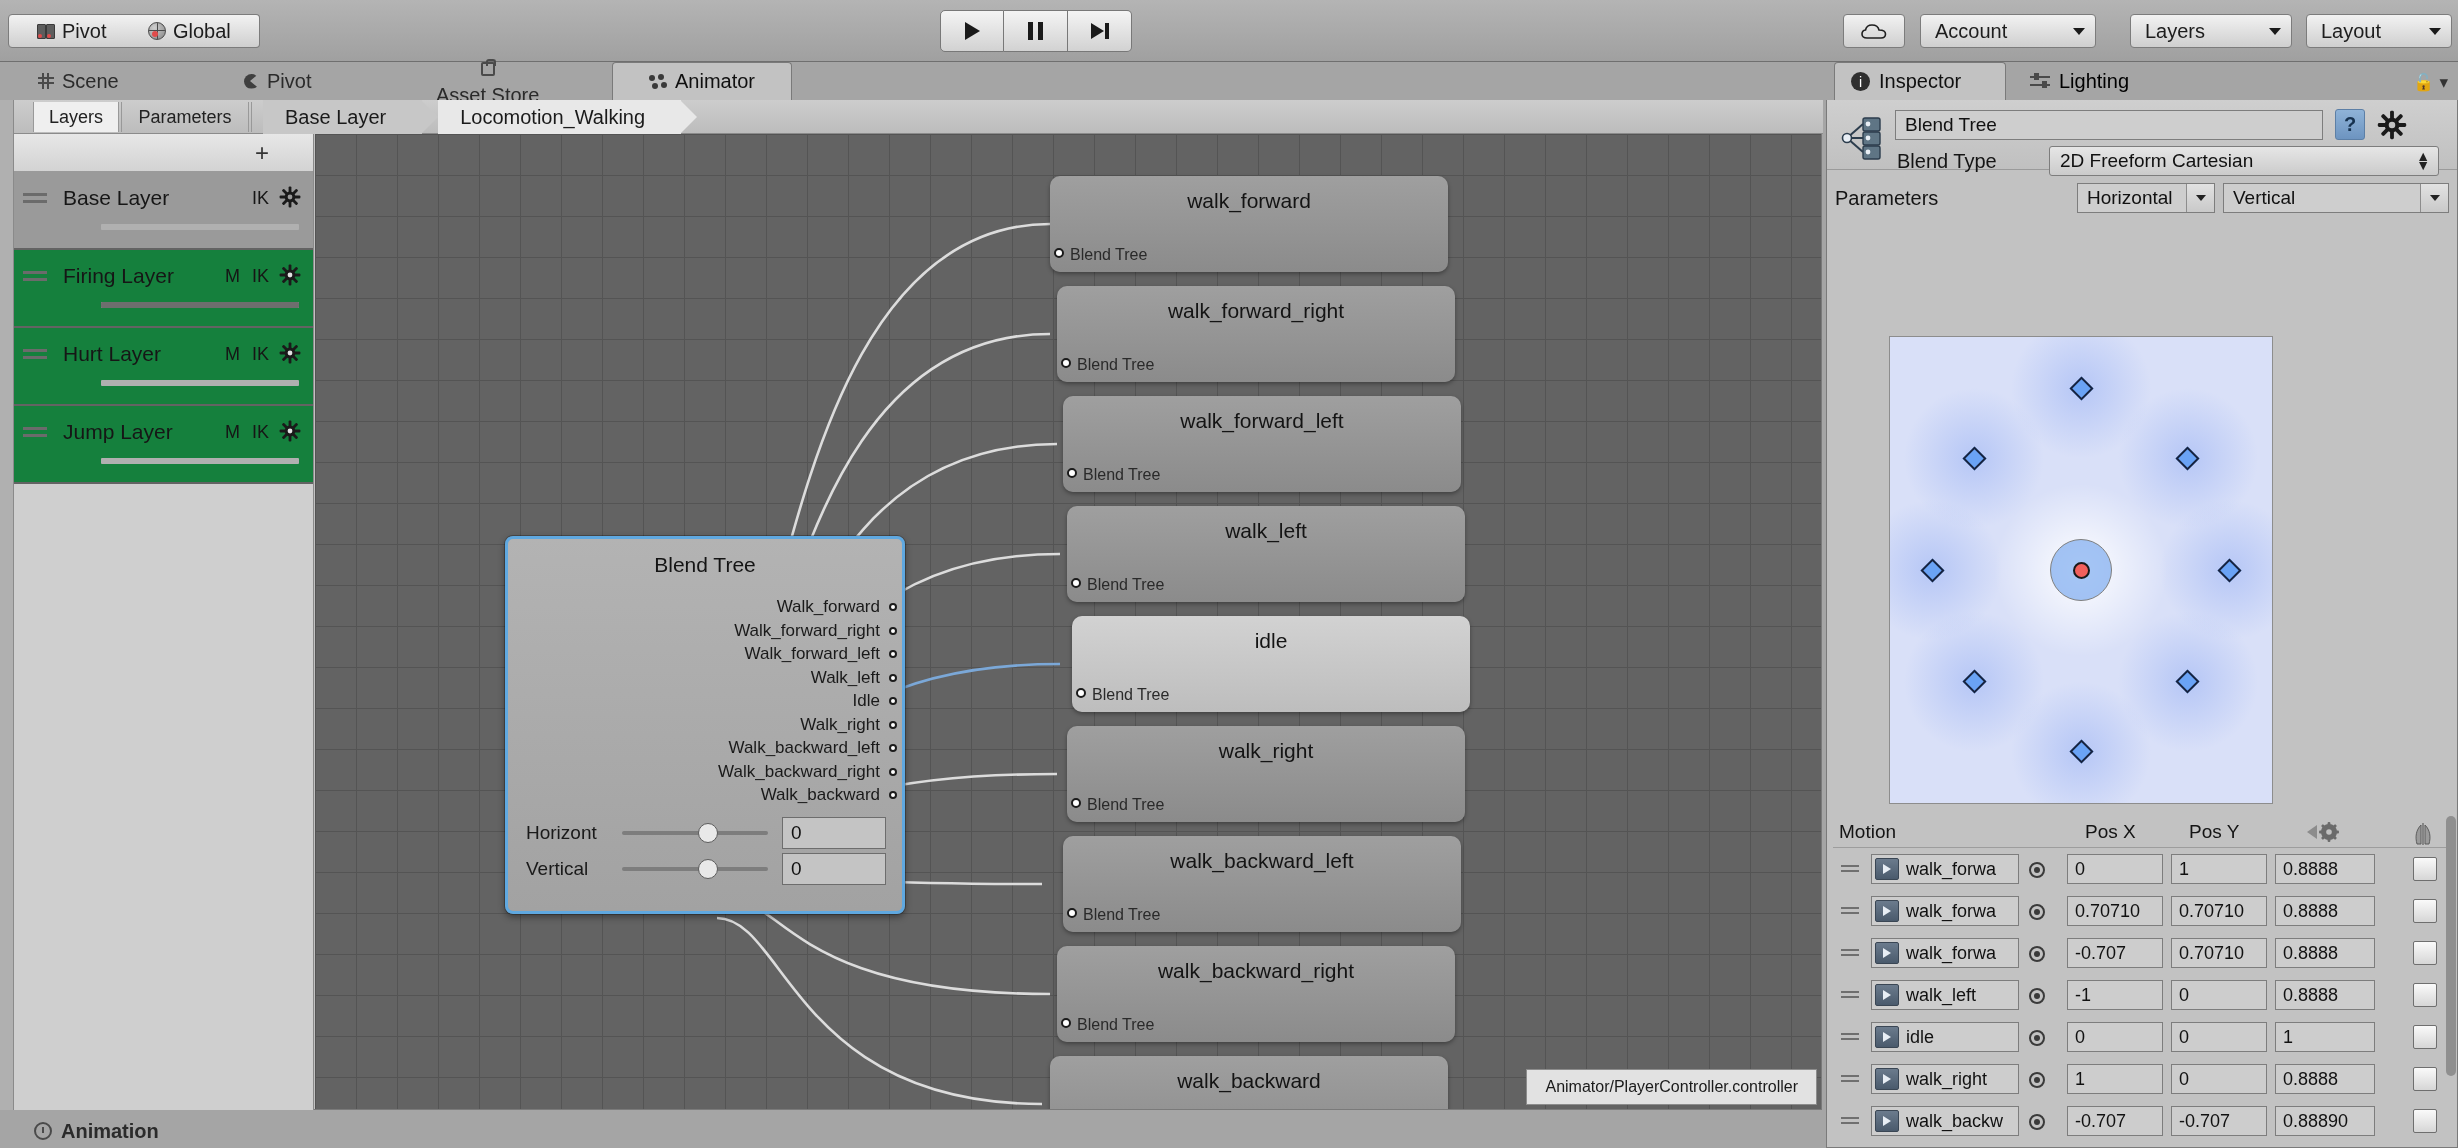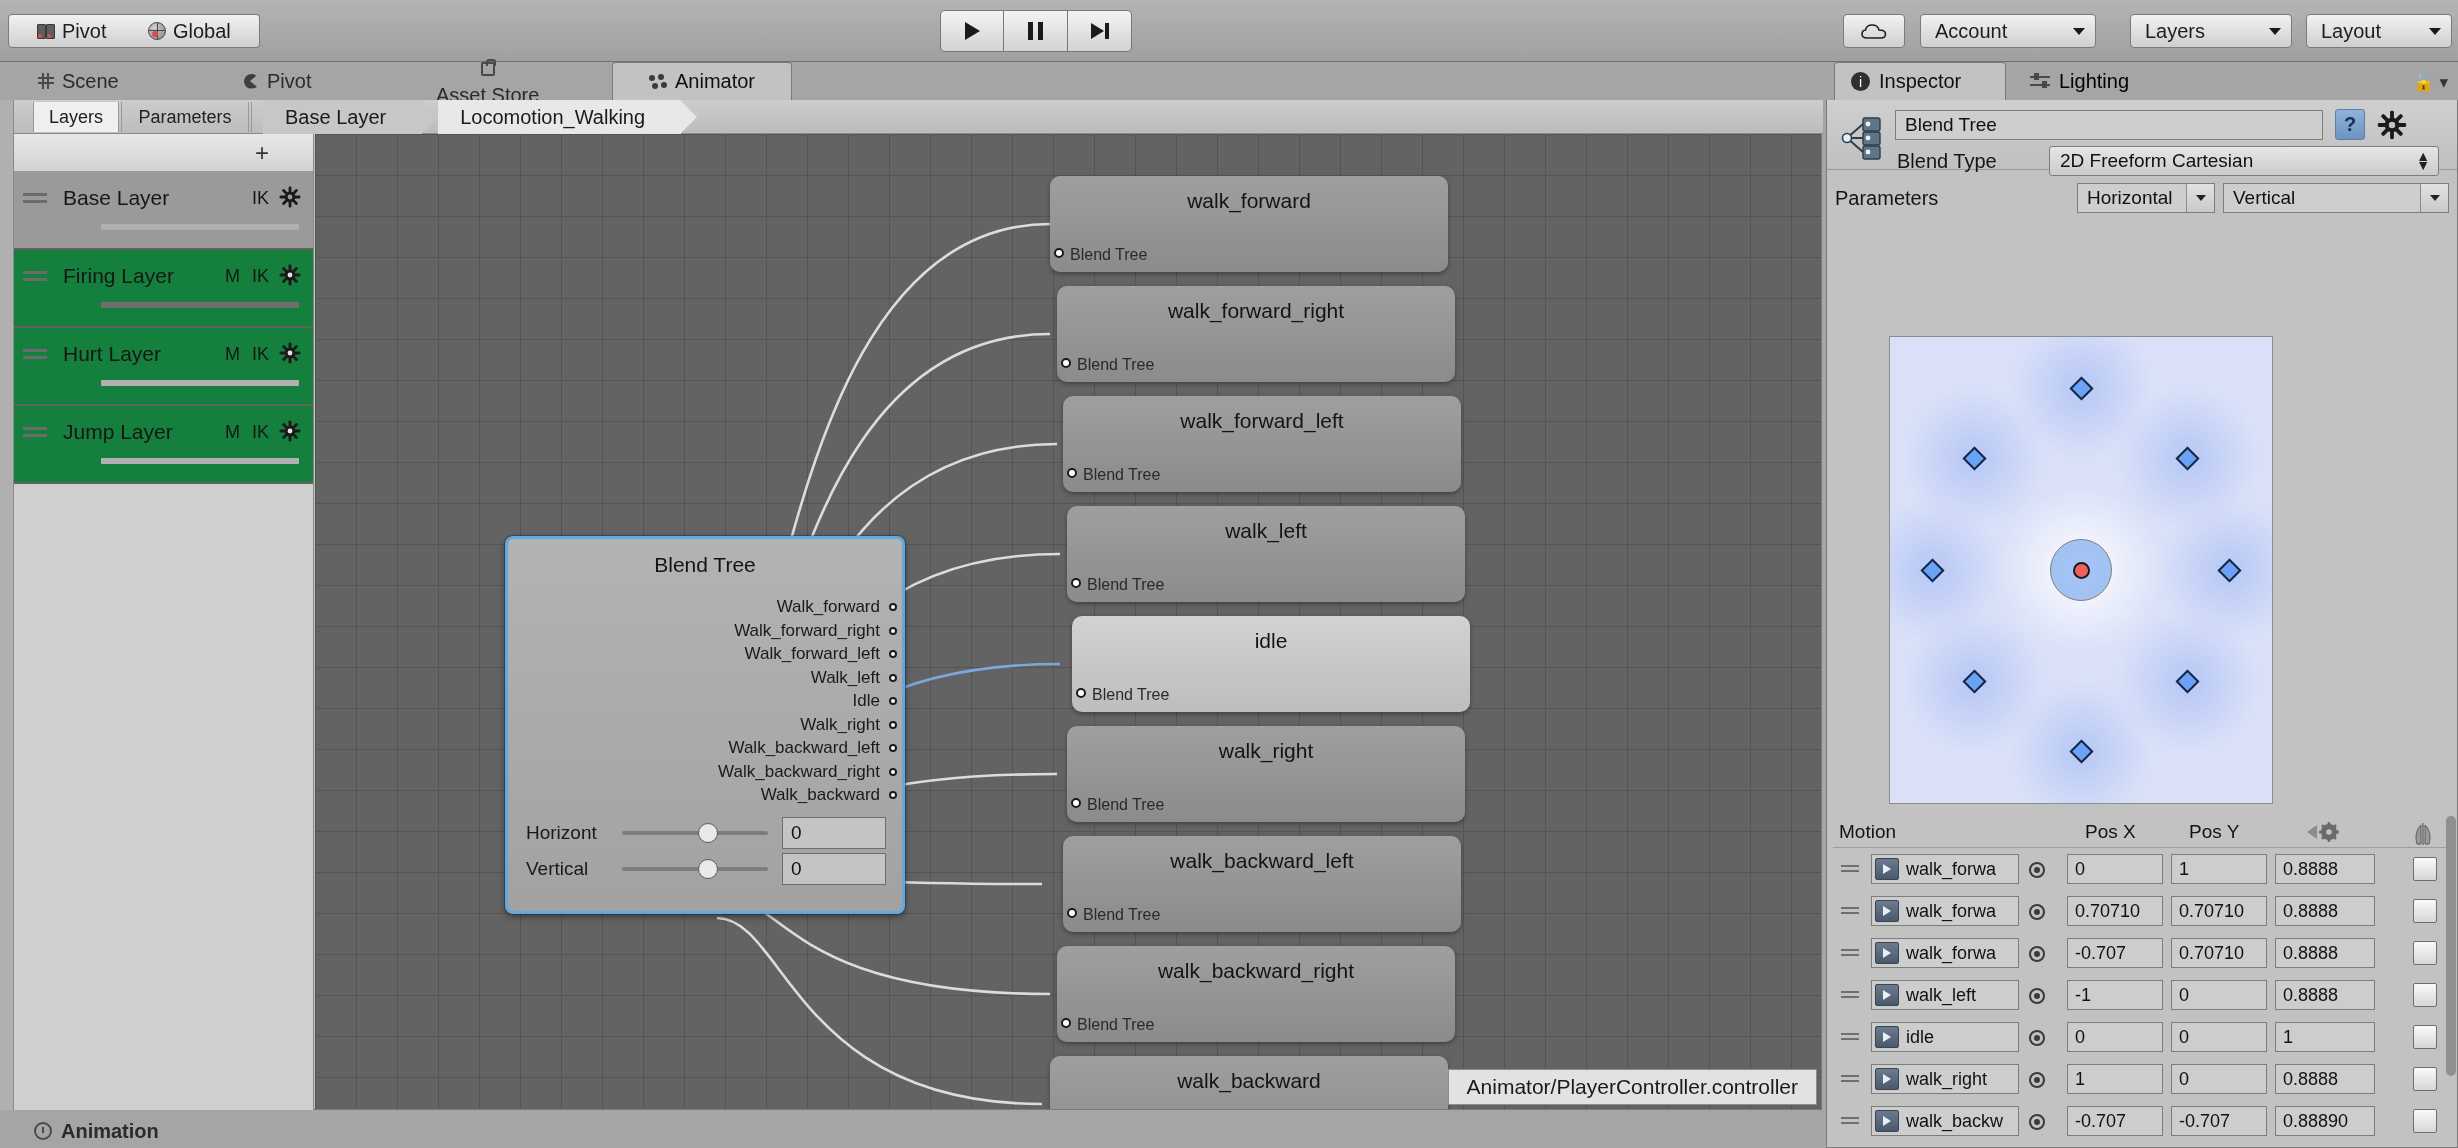--- a/index.html
+++ b/index.html
@@ -212,21 +212,21 @@
   .bt-track{position:relative;width:146px;height:4px;background:#7d7d7d;border-radius:2px;}
   .bt-knob{position:absolute;top:-8px;width:20px;height:20px;border-radius:50%;background:#e9e9e9;border:1px solid #5c5c5c;}
   .bt-val{
     margin-left:14px;width:104px;height:32px;background:#c4c4c4;border:1px solid #6d6d6d;
     font-size:19px;color:#111;display:flex;align-items:center;padding-left:8px;
   }
 
   .statuspill{
     position:absolute;right:4px;bottom:4px;height:36px;
     background:#e2e2e2;border:1px solid #8c8c8c;
-    display:flex;align-items:center;padding:0 18px;font-size:21px;color:#1a1a1a;
+    display:flex;align-items:center;padding:0 18px;font-size:16px;color:#1a1a1a;
   }
 
   
   .inspector{
     position:absolute;left:1826px;top:62px;width:632px;height:1086px;
     background:#c2c2c2;
   }
   .itabs{position:relative;height:38px;background:#a5a5a5;}
   .itab{
     position:absolute;top:0;height:38px;display:flex;align-items:center;gap:9px;

